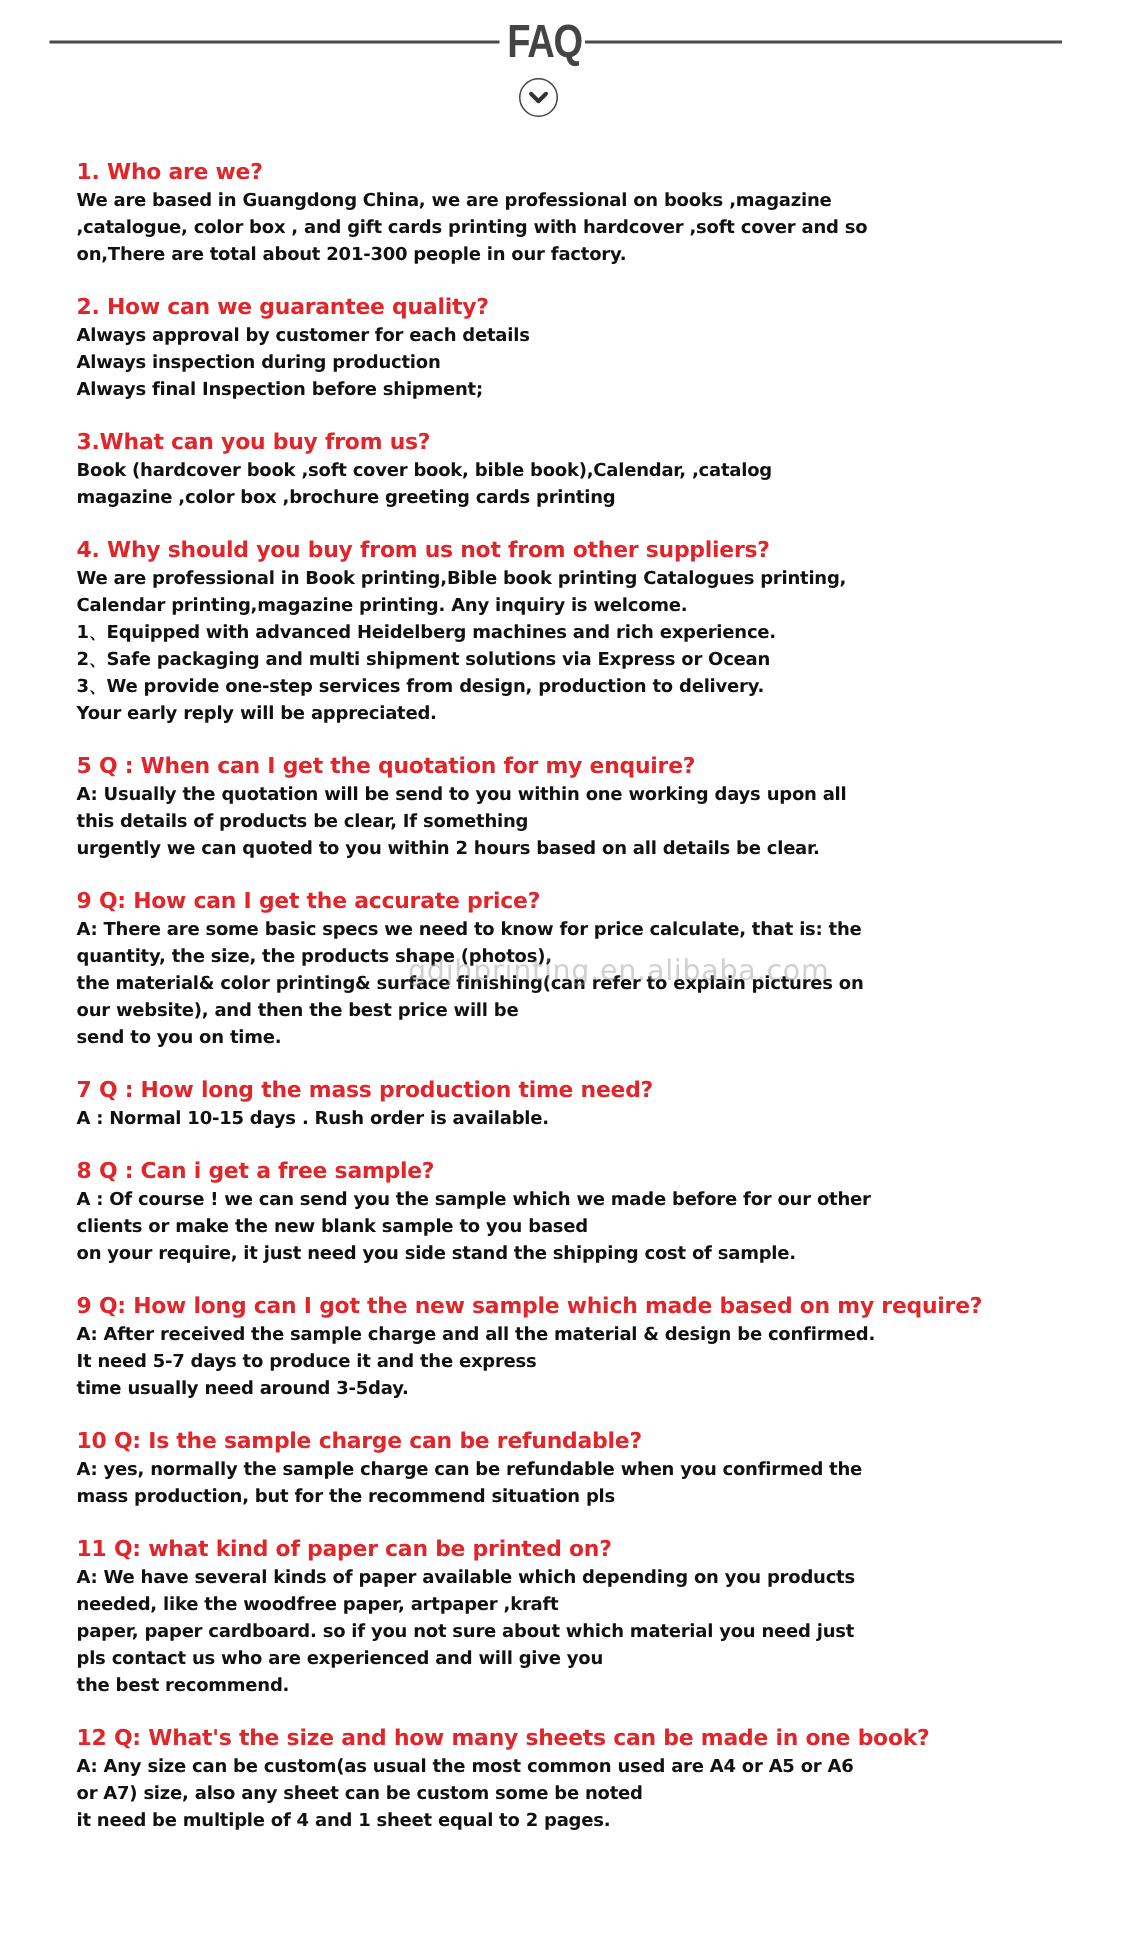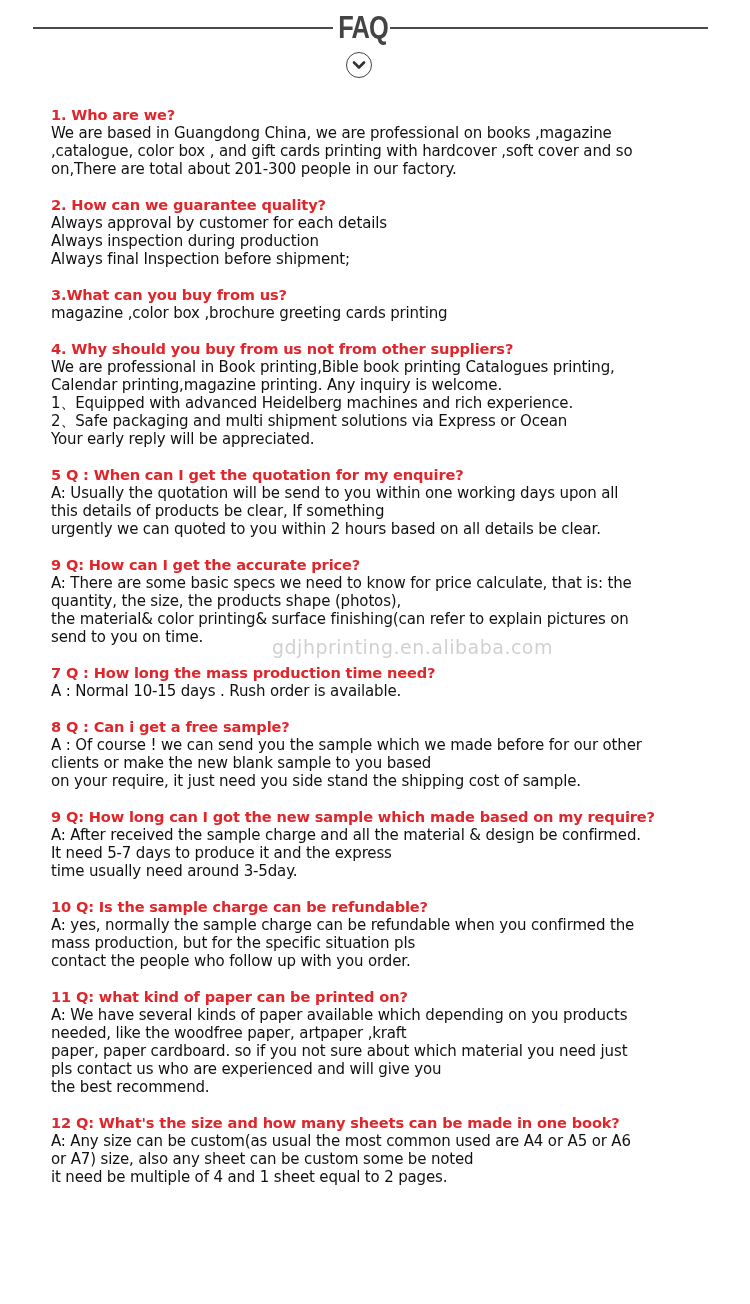--- a/index.html
+++ b/index.html
@@ -72,22 +72,22 @@
       font-family: "DejaVu Sans", sans-serif;
       font-weight: bold;
       font-size: 14.6px;
       line-height: 18px;
       white-space: nowrap;
       letter-spacing: -0.15px;
     }
     .a-line {
       color: #111111;
       font-family: "DejaVu Sans", sans-serif;
-      font-weight: normal;
-      font-size: 15px;
+      font-weight: bold;
+      font-size: 12px;
       line-height: 18px;
       white-space: nowrap;
       letter-spacing: -0.15px;
     }
     .watermark {
       position: absolute;
       left: 272px; top: 636px;
       font-family: "DejaVu Sans", sans-serif;
       font-size: 19px;
       color: rgba(150,150,150,0.45);
@@ -118,41 +118,44 @@
       <div class="a-line">on,There are total about 201-300 people in our factory.</div>
     </div>
     <div class="faq-item">
       <div class="q">2. How can we guarantee quality?</div>
       <div class="a-line">Always approval by customer for each details</div>
       <div class="a-line">Always inspection during production</div>
       <div class="a-line">Always final Inspection before shipment;</div>
     </div>
     <div class="faq-item">
       <div class="q">3.What can you buy from us?</div>
+      <div class="a-line">Book (hardcover book ,soft cover book, bible book),Calendar, ,catalog</div>
       <div class="a-line">magazine ,color box ,brochure greeting cards printing</div>
     </div>
     <div class="faq-item">
       <div class="q">4. Why should you buy from us not from other suppliers?</div>
       <div class="a-line">We are professional in Book printing,Bible book printing Catalogues printing,</div>
       <div class="a-line">Calendar printing,magazine printing. Any inquiry is welcome.</div>
       <div class="a-line">1、Equipped with advanced Heidelberg machines and rich experience.</div>
       <div class="a-line">2、Safe packaging and multi shipment solutions via Express or Ocean</div>
+      <div class="a-line">3、We provide one-step services from design, production to delivery.</div>
       <div class="a-line">Your early reply will be appreciated.</div>
     </div>
     <div class="faq-item">
       <div class="q">5 Q : When can I get the quotation for my enquire?</div>
       <div class="a-line">A: Usually the quotation will be send to you within one working days upon all</div>
       <div class="a-line">this details of products be clear, If something</div>
       <div class="a-line">urgently we can quoted to you within 2 hours based on all details be clear.</div>
     </div>
     <div class="faq-item">
       <div class="q">9 Q: How can I get the accurate price?</div>
       <div class="a-line">A: There are some basic specs we need to know for price calculate, that is: the</div>
       <div class="a-line">quantity, the size, the products shape (photos),</div>
       <div class="a-line">the material&amp; color printing&amp; surface finishing(can refer to explain pictures on</div>
+      <div class="a-line">our website), and then the best price will be</div>
       <div class="a-line">send to you on time.</div>
     </div>
     <div class="faq-item">
       <div class="q">7 Q : How long the mass production time need?</div>
       <div class="a-line">A : Normal 10-15 days . Rush order is available.</div>
     </div>
     <div class="faq-item">
       <div class="q">8 Q : Can i get a free sample?</div>
       <div class="a-line">A : Of course ! we can send you the sample which we made before for our other</div>
       <div class="a-line">clients or make the new blank sample to you based</div>
@@ -160,22 +163,21 @@
     </div>
     <div class="faq-item">
       <div class="q">9 Q: How long can I got the new sample which made based on my require?</div>
       <div class="a-line">A: After received the sample charge and all the material &amp; design be confirmed.</div>
       <div class="a-line">It need 5-7 days to produce it and the express</div>
       <div class="a-line">time usually need around 3-5day.</div>
     </div>
     <div class="faq-item">
       <div class="q">10 Q: Is the sample charge can be refundable?</div>
       <div class="a-line">A: yes, normally the sample charge can be refundable when you confirmed the</div>
-      <div class="a-line">mass production, but for the specific situation pls</div>
-      <div class="a-line">contact the people who follow up with you order.</div>
+      <div class="a-line">mass production, but for the recommend situation pls</div>
     </div>
     <div class="faq-item">
       <div class="q">11 Q: what kind of paper can be printed on?</div>
       <div class="a-line">A: We have several kinds of paper available which depending on you products</div>
       <div class="a-line">needed, like the woodfree paper, artpaper ,kraft</div>
       <div class="a-line">paper, paper cardboard. so if you not sure about which material you need just</div>
       <div class="a-line">pls contact us who are experienced and will give you</div>
       <div class="a-line">the best recommend.</div>
     </div>
     <div class="faq-item">

